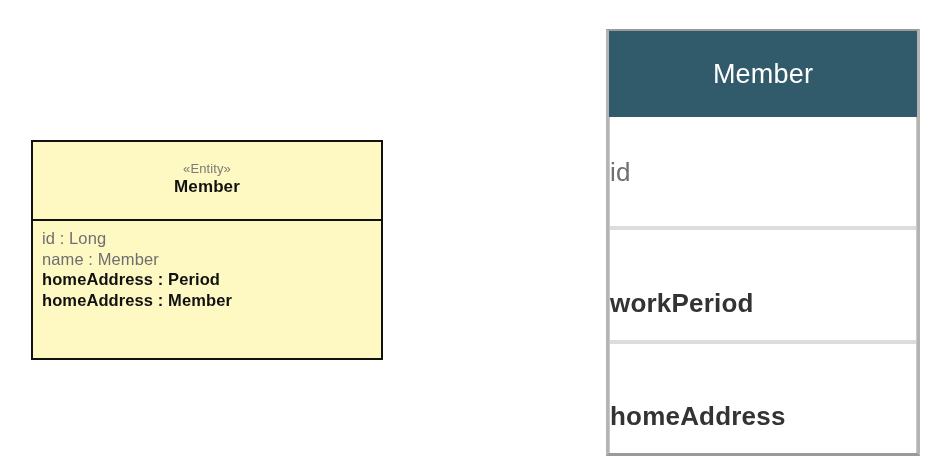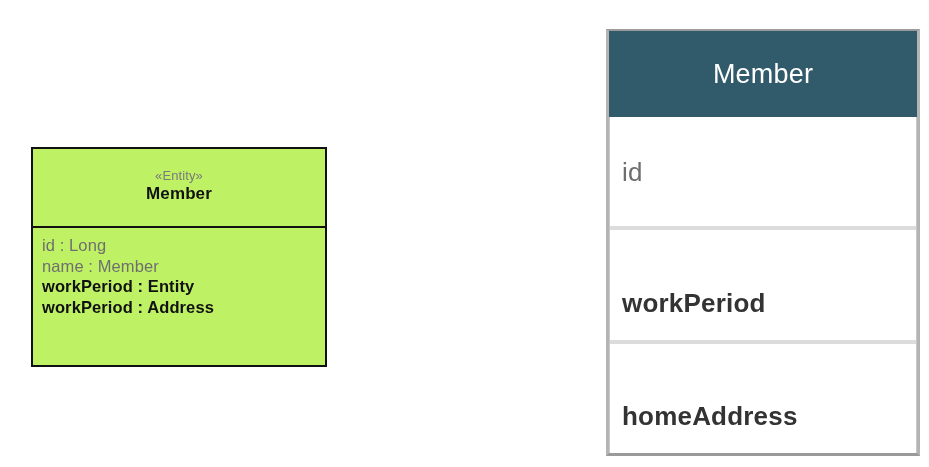--- a/index.html
+++ b/index.html
@@ -14,25 +14,25 @@
     position: relative;
     overflow: hidden;
     font-family: "Liberation Sans", sans-serif;
     -webkit-font-smoothing: antialiased;
   }
 
   
   .uml-class {
     position: absolute;
     left: 31px;
-    top: 147px;
-    width: 296px;
+    top: 140px;
+    width: 352px;
     height: 220px;
     box-sizing: border-box;
-    background: #bef264;
+    background: #fef9c3;
     border: 2px solid #111111;
   }
   .uml-header {
     box-sizing: border-box;
     height: 79px;
     border-bottom: 2px solid #111111;
     display: flex;
     flex-direction: column;
     align-items: center;
     justify-content: center;
@@ -108,21 +108,20 @@
     flex-direction: column;
     box-sizing: border-box;
     border-left: 1px solid #c9c9c9;
     border-right: 1px solid #c9c9c9;
   }
   .table-row {
     box-sizing: border-box;
     flex: 1 1 0;
     display: flex;
     align-items: center;
-    padding-left: 12px;
     border-bottom: 4px solid #dcdcdc;
   }
   .table-row:last-child {
     border-bottom: none;
     align-items: center;
   }
   .cell-label {
     font-size: 26px;
     line-height: 30px;
     letter-spacing: 0.2px;
@@ -142,22 +141,22 @@
 <body>
 
 <div class="uml-class">
   <div class="uml-header">
     <div class="uml-stereotype">«Entity»</div>
     <div class="uml-classname">Member</div>
   </div>
   <div class="uml-attrs">
     <div class="uml-attr plain">id : Long</div>
     <div class="uml-attr plain">name : Member</div>
-    <div class="uml-attr emphasis">workPeriod : Entity</div>
-    <div class="uml-attr emphasis">workPeriod : Address</div>
+    <div class="uml-attr emphasis">homeAddress : Period</div>
+    <div class="uml-attr emphasis">homeAddress : Member</div>
   </div>
 </div>
 
 <div class="entity-table">
   <div class="table-header">
     <span class="table-header-title">Member</span>
   </div>
   <div class="table-body">
     <div class="table-row">
       <span class="cell-label plain">id</span>

